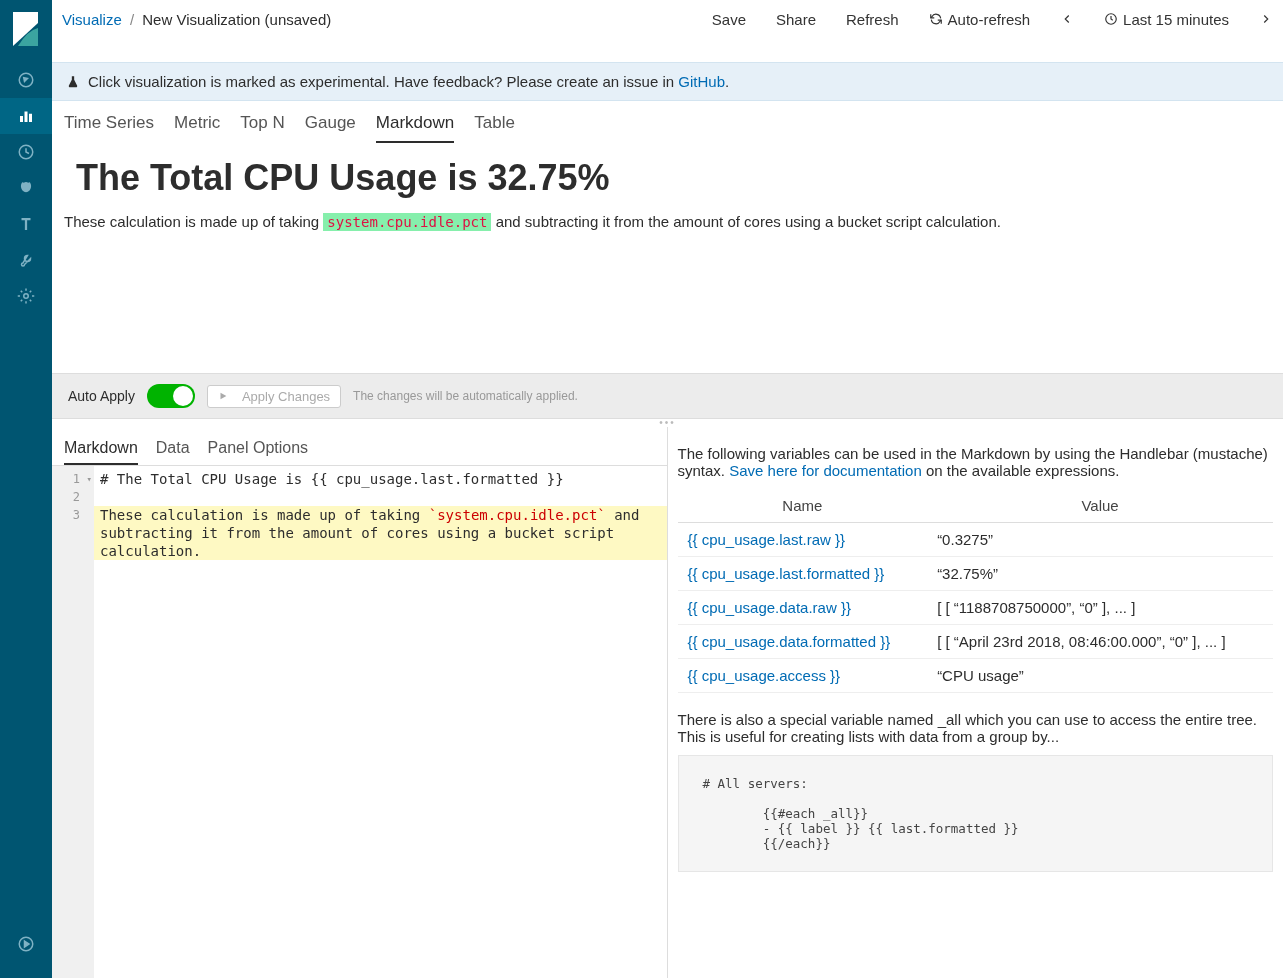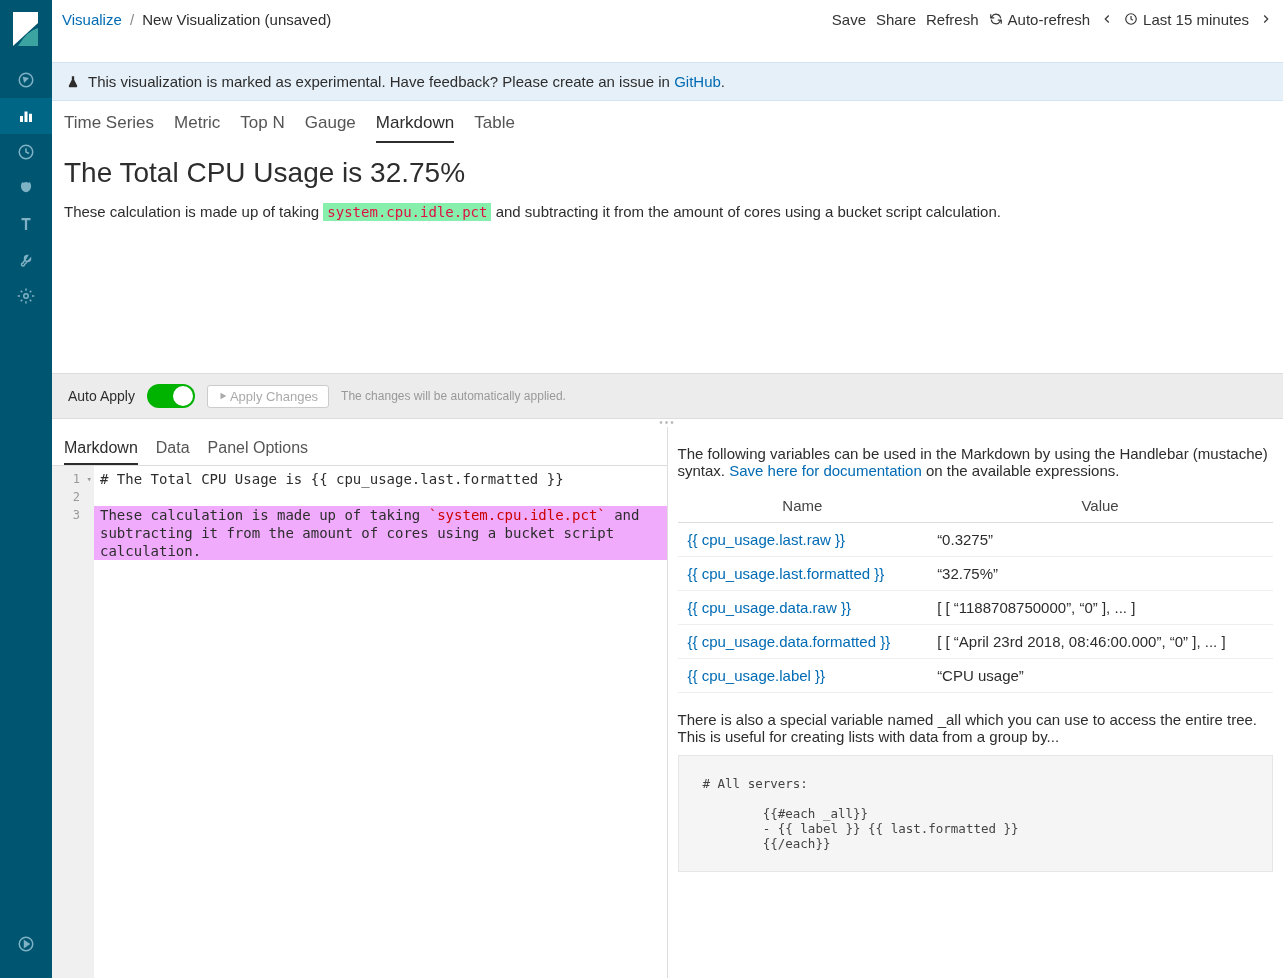--- a/index.html
+++ b/index.html
@@ -17,59 +17,59 @@
 .sidebar .bottom { margin-top: auto; margin-bottom: 16px; }
 
 
 .main { flex: 1; display: flex; flex-direction: column; overflow:hidden;}
 
 
 .topbar { height: 30px; display: flex; align-items: center; padding: 0 10px; margin-top:4px; }
 .breadcrumb { font-size: 15px; }
 .breadcrumb .sep { color: #888; padding: 0 4px; }
 .breadcrumb .current { color: #2d2d2d; }
-.top-actions { margin-left: auto; display: flex; align-items: center; gap: 10px; font-size: 15px; color: #333; }
+.top-actions { margin-left: auto; display: flex; align-items: center; gap: 30px; font-size: 15px; color: #333; }
 .top-actions .act { cursor: pointer; display:flex; align-items:center; gap:5px;}
 .top-actions svg{width:14px;height:14px;}
 
 
 .banner { background: #e6f0f8; border-top:1px solid #d3e4f0; border-bottom:1px solid #d3e4f0; padding: 10px 14px; font-size: 15px; display:flex; align-items:center; gap:8px; margin-top:28px;}
 .banner svg{width:14px;height:14px;}
 
 
 .vis-tabs { display:flex; gap:20px; padding: 8px 12px 0 12px; font-size:17px; color:#555;}
 .vis-tabs .tab{ padding:4px 0 8px 0; cursor:pointer;}
 .vis-tabs .tab.active{ color:#2d2d2d; border-bottom:2px solid #2d2d2d; font-weight:500;}
 
 
 .preview{ padding:14px 12px 10px 12px; height:230px;}
-.preview h1{ font-size:28px; font-weight:normal; margin-bottom:14px;}
+.preview h1{ font-size:36px; font-weight:bold; margin-bottom:14px;margin-left:12px;}
 .preview p{font-size:15px;}
 .preview code{ background:#86efac; color:#d14; font-family: Menlo, Consolas, monospace; font-size:14px; padding:1px 4px;}
 
 
 .applybar{ background:#ececec; padding:10px 16px; display:flex; align-items:center; gap:12px; border-top:1px solid #ddd; border-bottom:1px solid #ddd;}
 .toggle{ width:48px; height:24px; border-radius:12px; background:#00b300; position:relative; cursor:pointer;}
 .toggle .knob{ position:absolute; right:2px; top:2px; width:20px; height:20px; background:#fff; border-radius:50%;}
-.btn-apply{ border:1px solid #ccc; background:#fff; color:#aaa; padding:3px 10px; border-radius:3px; font-size:13px; display:flex; align-items:center; gap:2px; cursor:default;}
+.btn-apply{ border:1px solid #ccc; background:#fff; color:#aaa; padding:3px 10px; border-radius:3px; font-size:13px; display:flex; align-items:center; gap:14px; cursor:default;}
 .applybar .hint{ color:#999; font-size:12px;}
 .drag-handle{text-align:center; color:#bbb; font-size:10px; line-height:8px; letter-spacing:2px;}
 
 
 .editor-area{ display:flex; flex:1; overflow:hidden;}
 .editor-left{ width:50%; display:flex; flex-direction:column; border-right:1px solid #ddd;}
 .editor-tabs{ display:flex; gap:18px; padding:8px 12px 0 12px; font-size:16px; color:#555;}
 .editor-tabs .etab{padding:4px 0 6px 0; cursor:pointer;}
 .editor-tabs .etab.active{ color:#2d2d2d; border-bottom:2px solid #2d2d2d;}
 
 .code-editor{ flex:1; display:flex; font-family: Menlo, Consolas, monospace; font-size:14px; border-top:1px solid #ddd;}
 .gutter{ width:42px; background:#f0f0f0; color:#999; text-align:right; padding:4px 14px 4px 4px; line-height:18px; position:relative; font-size:12px;}
 .gutter .fold{position:absolute; right:2px; top:4px; font-size:9px; color:#999;}
 .code-body{ flex:1; padding:4px 6px; line-height:18px; white-space:pre-wrap; word-wrap:break-word;}
-.code-body .line3{ background:#f0abfc; margin:0 -6px; padding:0 6px;}
+.code-body .line3{ background:#fef9c3; margin:0 -6px; padding:0 6px;}
 .code-body .ticks{ color:#c00;}
 
 
 .editor-right{ width:50%; padding:18px 10px; overflow:auto; font-size:15px;}
 .editor-right p{margin-bottom:10px;}
 .var-table{ width:100%; border-collapse:collapse; margin-top:6px;}
 .var-table th{ text-align:center; font-weight:normal; color:#444; padding:8px; border-bottom:1px solid #ddd; font-size:15px;}
 .var-table td{ padding:8px 10px; border-bottom:1px solid #eee; font-size:15px;}
 .var-table td.vname a{color:#006bb4;}
 .code-block{ background:#f5f5f5; border:1px solid #e6e6e6; padding:20px 24px; font-family: Menlo, Consolas, monospace; font-size:12.5px; white-space:pre; color:#444; margin-top:8px;}
@@ -170,21 +170,21 @@
             </svg>
           </span>
       </div>
     </div>
 
     <div class="banner">
       <svg viewBox="0 0 24 24" fill="currentColor">
           <path d="M10 2h4v6l5 10a2 2 0 0 1-2 3H7a2 2 0 0 1-2-3l5-10V2z"></path>
         </svg>
       <span>
-        <span>This visualization is marked as experimental. Have feedback? Please create an issue in </span><a href="#">GitHub</a><span>.</span>
+        <span>Click visualization is marked as experimental. Have feedback? Please create an issue in </span><a href="#">GitHub</a><span>.</span>
       </span>
     </div>
 
     <div class="vis-tabs">
       <div class="tab">Time Series</div>
       <div class="tab">Metric</div>
       <div class="tab">Top N</div>
       <div class="tab">Gauge</div>
       <div class="tab active">Markdown</div>
       <div class="tab">Table</div>
@@ -247,21 +247,21 @@
               </tr>
             <tr>
                 <td class="vname"><a href="#">{{ cpu_usage.data.raw }}</a></td>
                 <td>[ [ “1188708750000”, “0” ], ... ]</td>
               </tr>
             <tr>
                 <td class="vname"><a href="#">{{ cpu_usage.data.formatted }}</a></td>
                 <td>[ [ “April 23rd 2018, 08:46:00.000”, “0” ], ... ]</td>
               </tr>
             <tr>
-                <td class="vname"><a href="#">{{ cpu_usage.label }}</a></td>
+                <td class="vname"><a href="#">{{ cpu_usage.access }}</a></td>
                 <td>“CPU usage”</td>
               </tr>
           </tbody>
         </table>
         <p style="margin-top:18px;">There is also a special variable named _all which you can use to access the entire tree. This is useful for creating lists with data from a group by...</p>
         <div class="code-block"># All servers:
 
         {{#each _all}}
         - {{ label }} {{ last.formatted }}
         {{/each}}</div>

